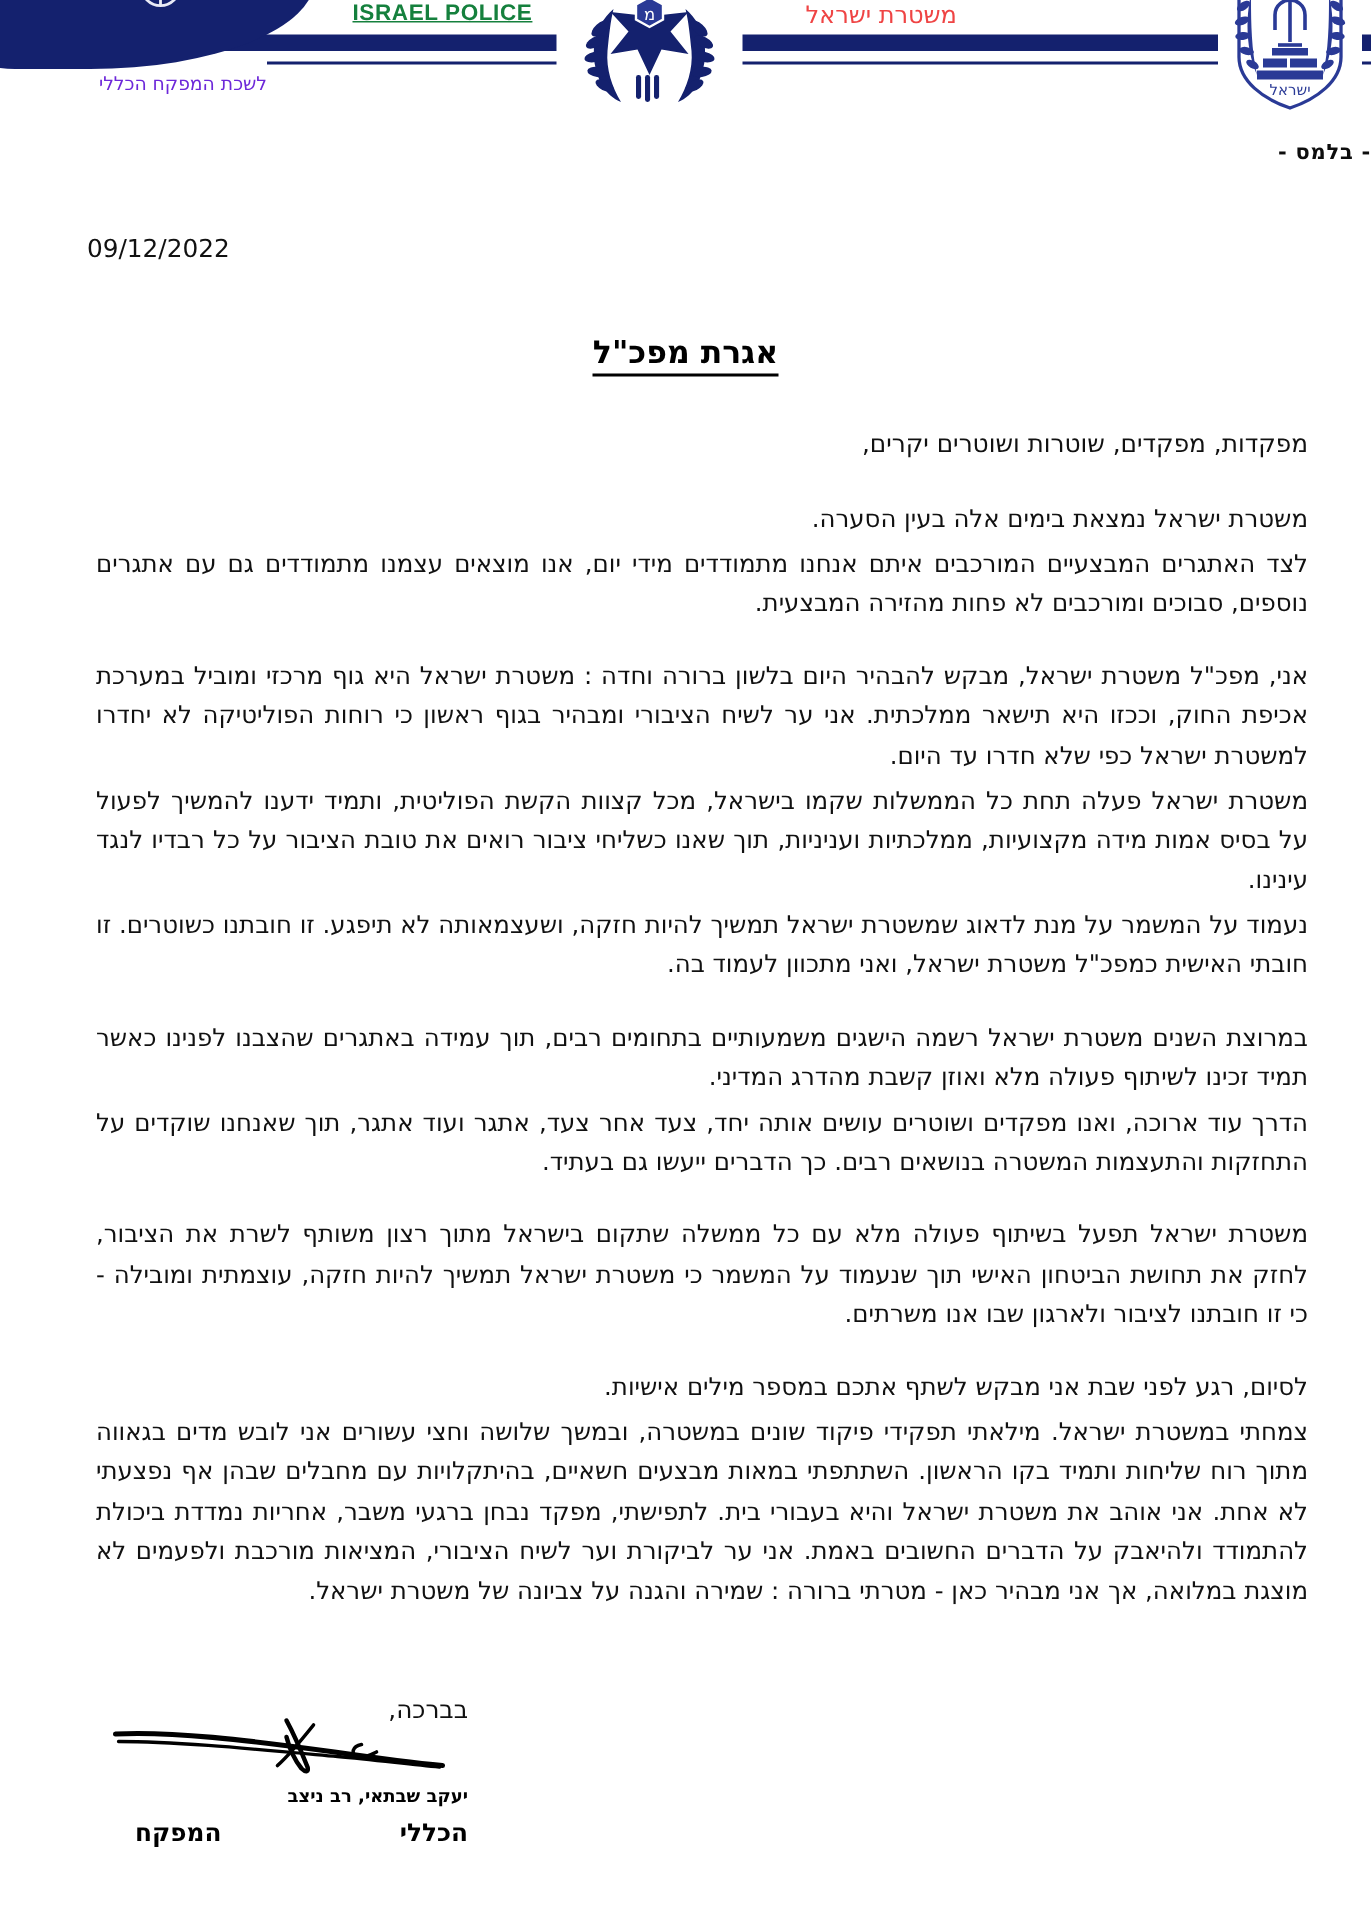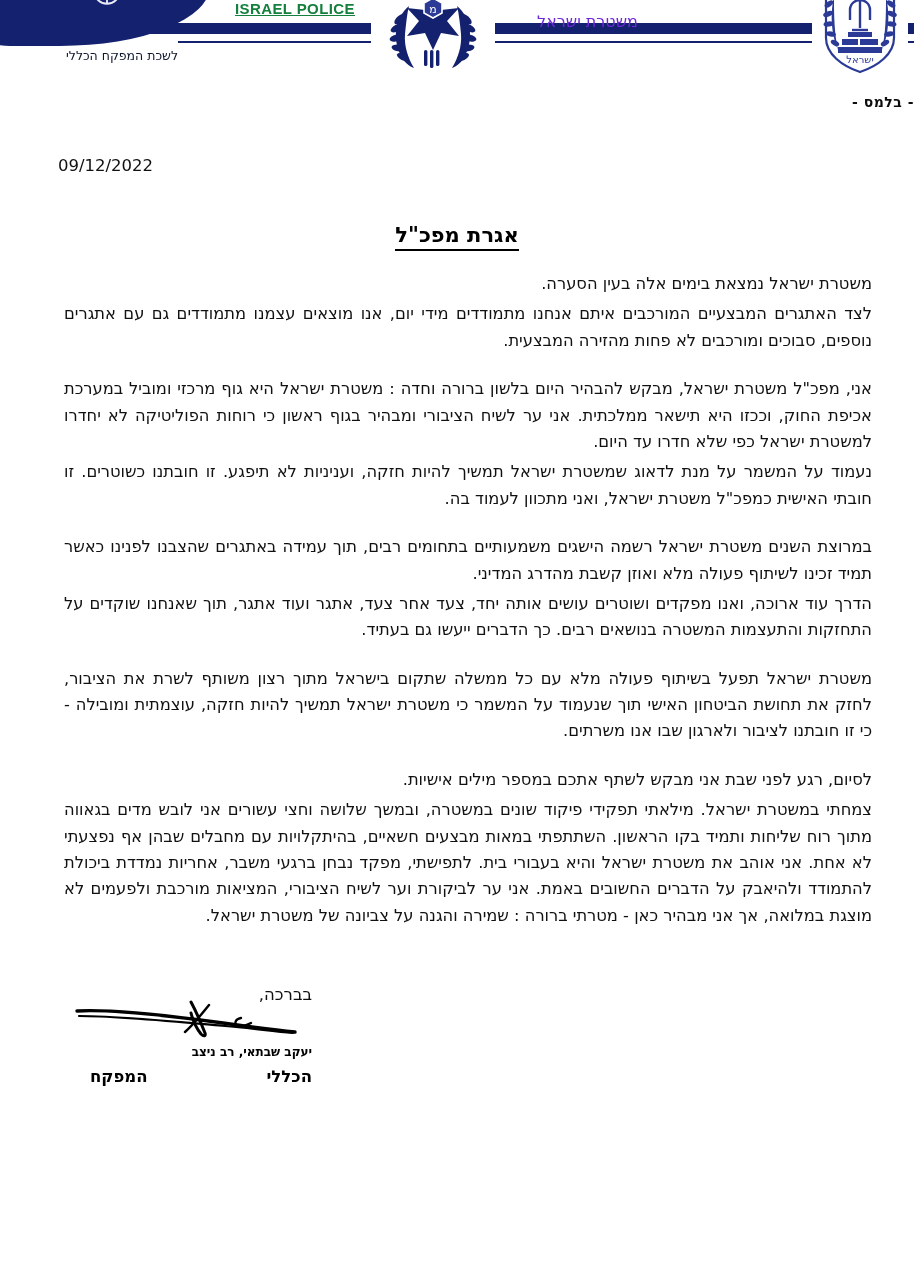--- a/index.html
+++ b/index.html
@@ -88,25 +88,25 @@
     font-weight: bold;
     font-size: 15px;
     letter-spacing: 0.4px;
     color: #15803d;
     direction: ltr;
     text-decoration: underline;
   }
   .word-he {
     position: absolute;
     left: 537px;
-    top: 12px;
+    top: 0px;
     font-family: "DejaVu Sans", sans-serif;
     font-weight: normal;
     font-size: 16px;
-    color: #6d28d9;
+    color: #ef4444;
     direction: rtl;
     white-space: nowrap;
   }
 
   
   .police-emblem {
     position: absolute;
     left: 371px;
     top: -8px;
     width: 124px;
@@ -127,21 +127,21 @@
   
   .office-caption {
     position: absolute;
     left: 0px;
     top: 48px;
     width: 186px;
     text-align: right;
     padding-right: 8px;
     font-family: "DejaVu Sans", sans-serif;
     font-size: 12.5px;
-    color: #0f172a;
+    color: #6d28d9;
     white-space: nowrap;
     direction: rtl;
   }
 
   
   .classification {
     margin-top: 16px;
     text-align: right;
     font-family: "DejaVu Sans", sans-serif;
     font-weight: bold;
@@ -364,26 +364,28 @@
 <div class="classification">- בלמס -</div>
 
 <div class="page">
 
   <div class="date-line">09/12/2022</div>
 
   <div class="doc-title">
     <span>אגרת מפכ"ל</span>
   </div>
 
+  <div class="salutation">מפקדות, מפקדים, שוטרות ושוטרים יקרים,</div>
 
   <div class="para first-block">משטרת ישראל נמצאת בימים אלה בעין הסערה.</div>
   <div class="para tight">לצד האתגרים המבצעיים המורכבים איתם אנחנו מתמודדים מידי יום, אנו מוצאים עצמנו מתמודדים גם עם אתגרים נוספים, סבוכים ומורכבים לא פחות מהזירה המבצעית.</div>
 
   <div class="para">אני, מפכ"ל משטרת ישראל, מבקש להבהיר היום בלשון ברורה וחדה : משטרת ישראל היא גוף מרכזי ומוביל במערכת אכיפת החוק, וככזו היא תישאר ממלכתית. אני ער לשיח הציבורי ומבהיר בגוף ראשון כי רוחות הפוליטיקה לא יחדרו למשטרת ישראל כפי שלא חדרו עד היום.</div>
-  <div class="para tight">נעמוד על המשמר על מנת לדאוג שמשטרת ישראל תמשיך להיות חזקה, ועניניות לא תיפגע. זו חובתנו כשוטרים. זו חובתי האישית כמפכ"ל משטרת ישראל, ואני מתכוון לעמוד בה.</div>
+  <div class="para tight">משטרת ישראל פעלה תחת כל הממשלות שקמו בישראל, מכל קצוות הקשת הפוליטית, ותמיד ידענו להמשיך לפעול על בסיס אמות מידה מקצועיות, ממלכתיות ועניניות, תוך שאנו כשליחי ציבור רואים את טובת הציבור על כל רבדיו לנגד עינינו.</div>
+  <div class="para tight">נעמוד על המשמר על מנת לדאוג שמשטרת ישראל תמשיך להיות חזקה, ושעצמאותה לא תיפגע. זו חובתנו כשוטרים. זו חובתי האישית כמפכ"ל משטרת ישראל, ואני מתכוון לעמוד בה.</div>
 
   <div class="para">במרוצת השנים משטרת ישראל רשמה הישגים משמעותיים בתחומים רבים, תוך עמידה באתגרים שהצבנו לפנינו כאשר תמיד זכינו לשיתוף פעולה מלא ואוזן קשבת מהדרג המדיני.</div>
   <div class="para tight">הדרך עוד ארוכה, ואנו מפקדים ושוטרים עושים אותה יחד, צעד אחר צעד, אתגר ועוד אתגר, תוך שאנחנו שוקדים על התחזקות והתעצמות המשטרה בנושאים רבים. כך הדברים ייעשו גם בעתיד.</div>
 
   <div class="para">משטרת ישראל תפעל בשיתוף פעולה מלא עם כל ממשלה שתקום בישראל מתוך רצון משותף לשרת את הציבור, לחזק את תחושת הביטחון האישי תוך שנעמוד על המשמר כי משטרת ישראל תמשיך להיות חזקה, עוצמתית ומובילה - כי זו חובתנו לציבור ולארגון שבו אנו משרתים.</div>
 
   <div class="para">לסיום, רגע לפני שבת אני מבקש לשתף אתכם במספר מילים אישיות.</div>
   <div class="para tight">צמחתי במשטרת ישראל. מילאתי תפקידי פיקוד שונים במשטרה, ובמשך שלושה וחצי עשורים אני לובש מדים בגאווה מתוך רוח שליחות ותמיד בקו הראשון. השתתפתי במאות מבצעים חשאיים, בהיתקלויות עם מחבלים שבהן אף נפצעתי לא אחת. אני אוהב את משטרת ישראל והיא בעבורי בית. לתפישתי, מפקד נבחן ברגעי משבר, אחריות נמדדת ביכולת להתמודד ולהיאבק על הדברים החשובים באמת. אני ער לביקורת וער לשיח הציבורי, המציאות מורכבת ולפעמים לא מוצגת במלואה, אך אני מבהיר כאן - מטרתי ברורה : שמירה והגנה על צביונה של משטרת ישראל.</div>
 
   <div class="signoff">

